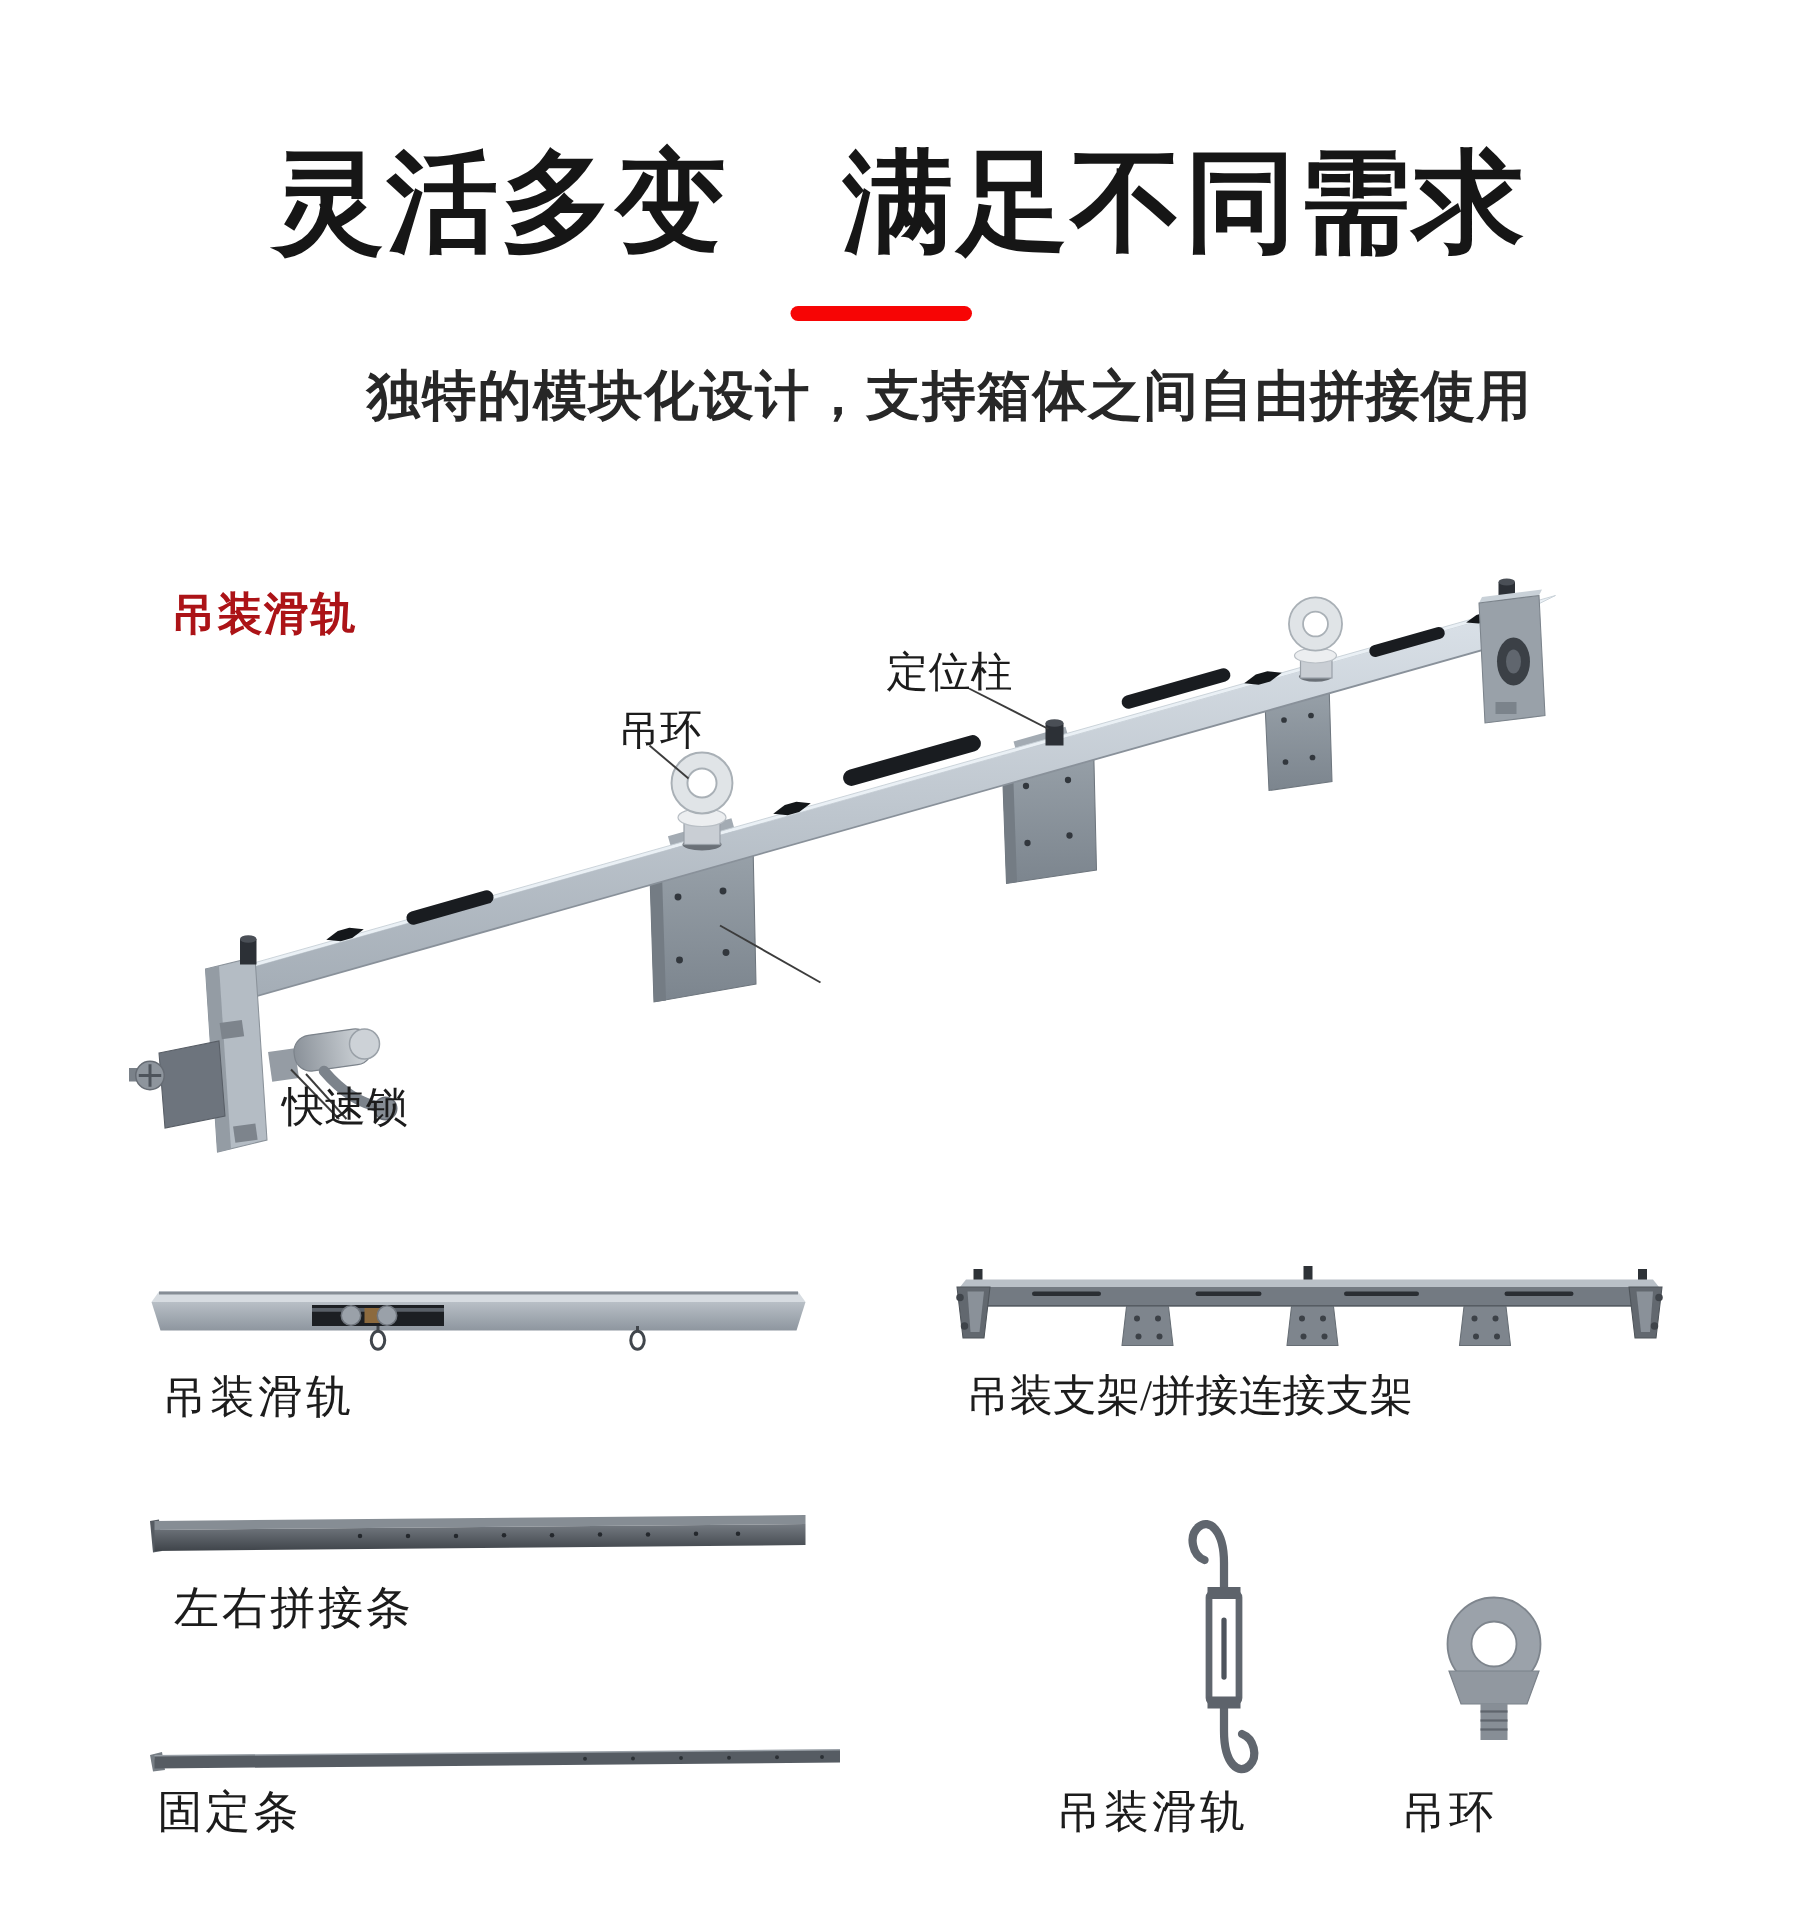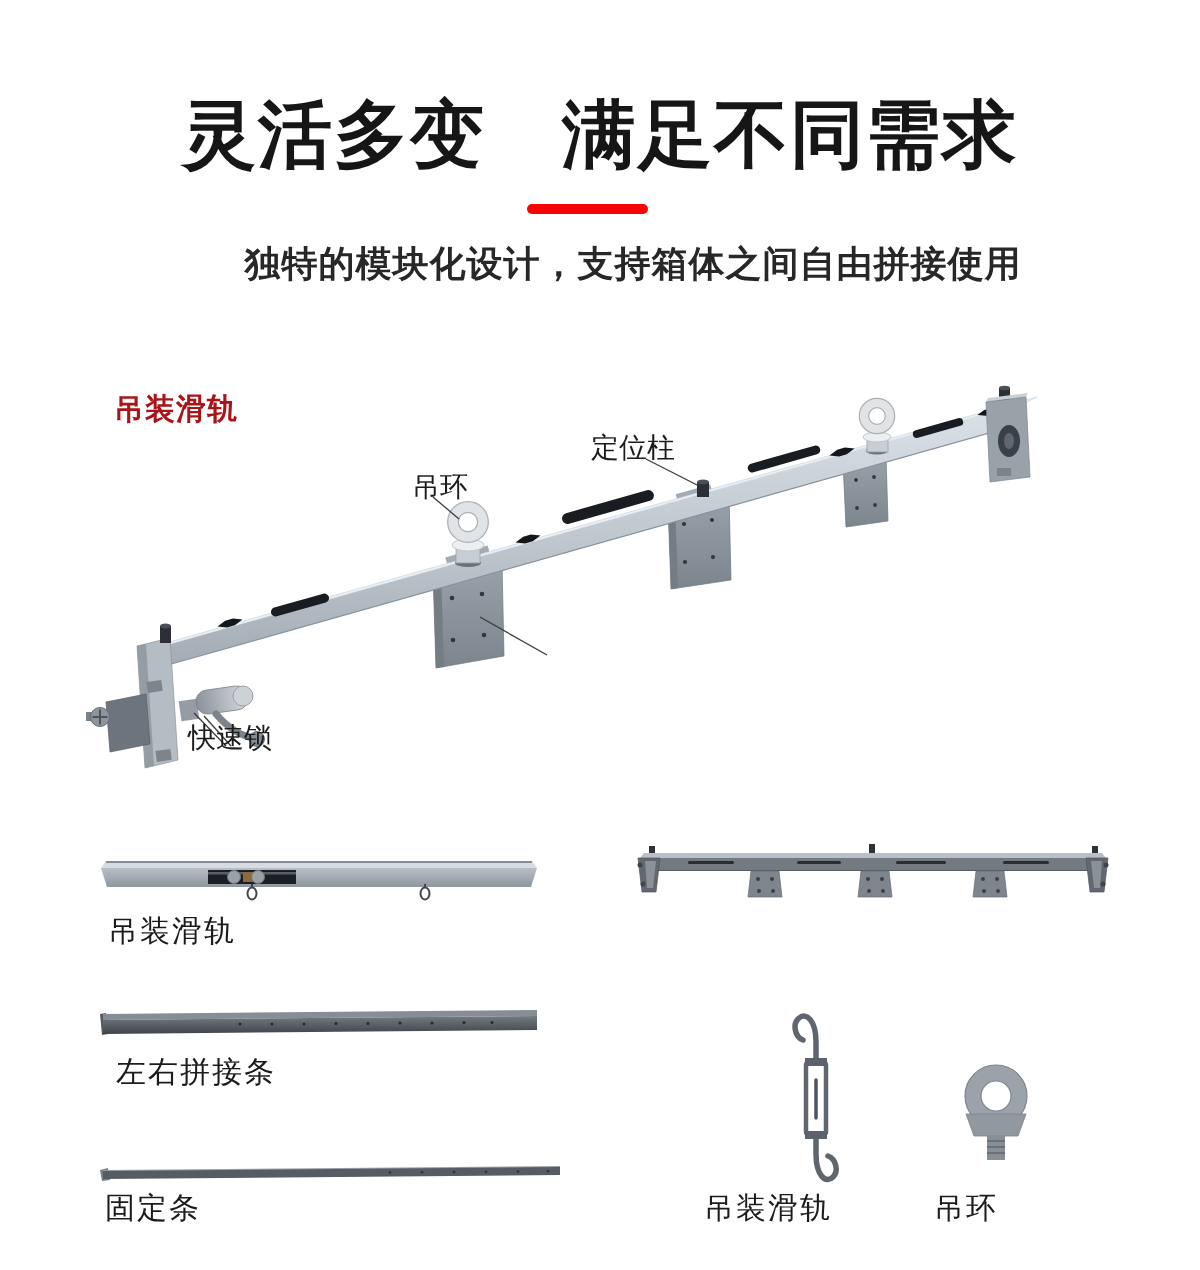--- a/index.html
+++ b/index.html
@@ -281,18 +281,19 @@
   <div class="abs page-title">灵活多变　满足不同需求</div>
   <div class="abs title-underline"></div>
   <div class="abs page-subtitle">独特的模块化设计，支持箱体之间自由拼接使用</div>
   <div class="abs section-label">吊装滑轨</div>
 
   <div class="abs callout" style="left:412px;top:468px;">吊环</div>
   <div class="abs callout" style="left:591px;top:429px;">定位柱</div>
   <div class="abs callout" style="left:188px;top:719px;">快速锁</div>
 
   <div class="abs prod-label ls2" style="left:108px;top:911px;">吊装滑轨</div>
+  <div class="abs prod-label" style="left:644px;top:911px;font-size:29px;">吊装支架/拼接连接支架</div>
   <div class="abs prod-label ls2" style="left:105px;top:1052px;margin-left:11px;">左右拼接条</div>
   <div class="abs prod-label ls2" style="left:105px;top:1188px;">固定条</div>
   <div class="abs prod-label ls2" style="left:704px;top:1188px;">吊装滑轨</div>
   <div class="abs prod-label ls2" style="left:934px;top:1188px;">吊环</div>
 
 </div>
 
 </body></html>

